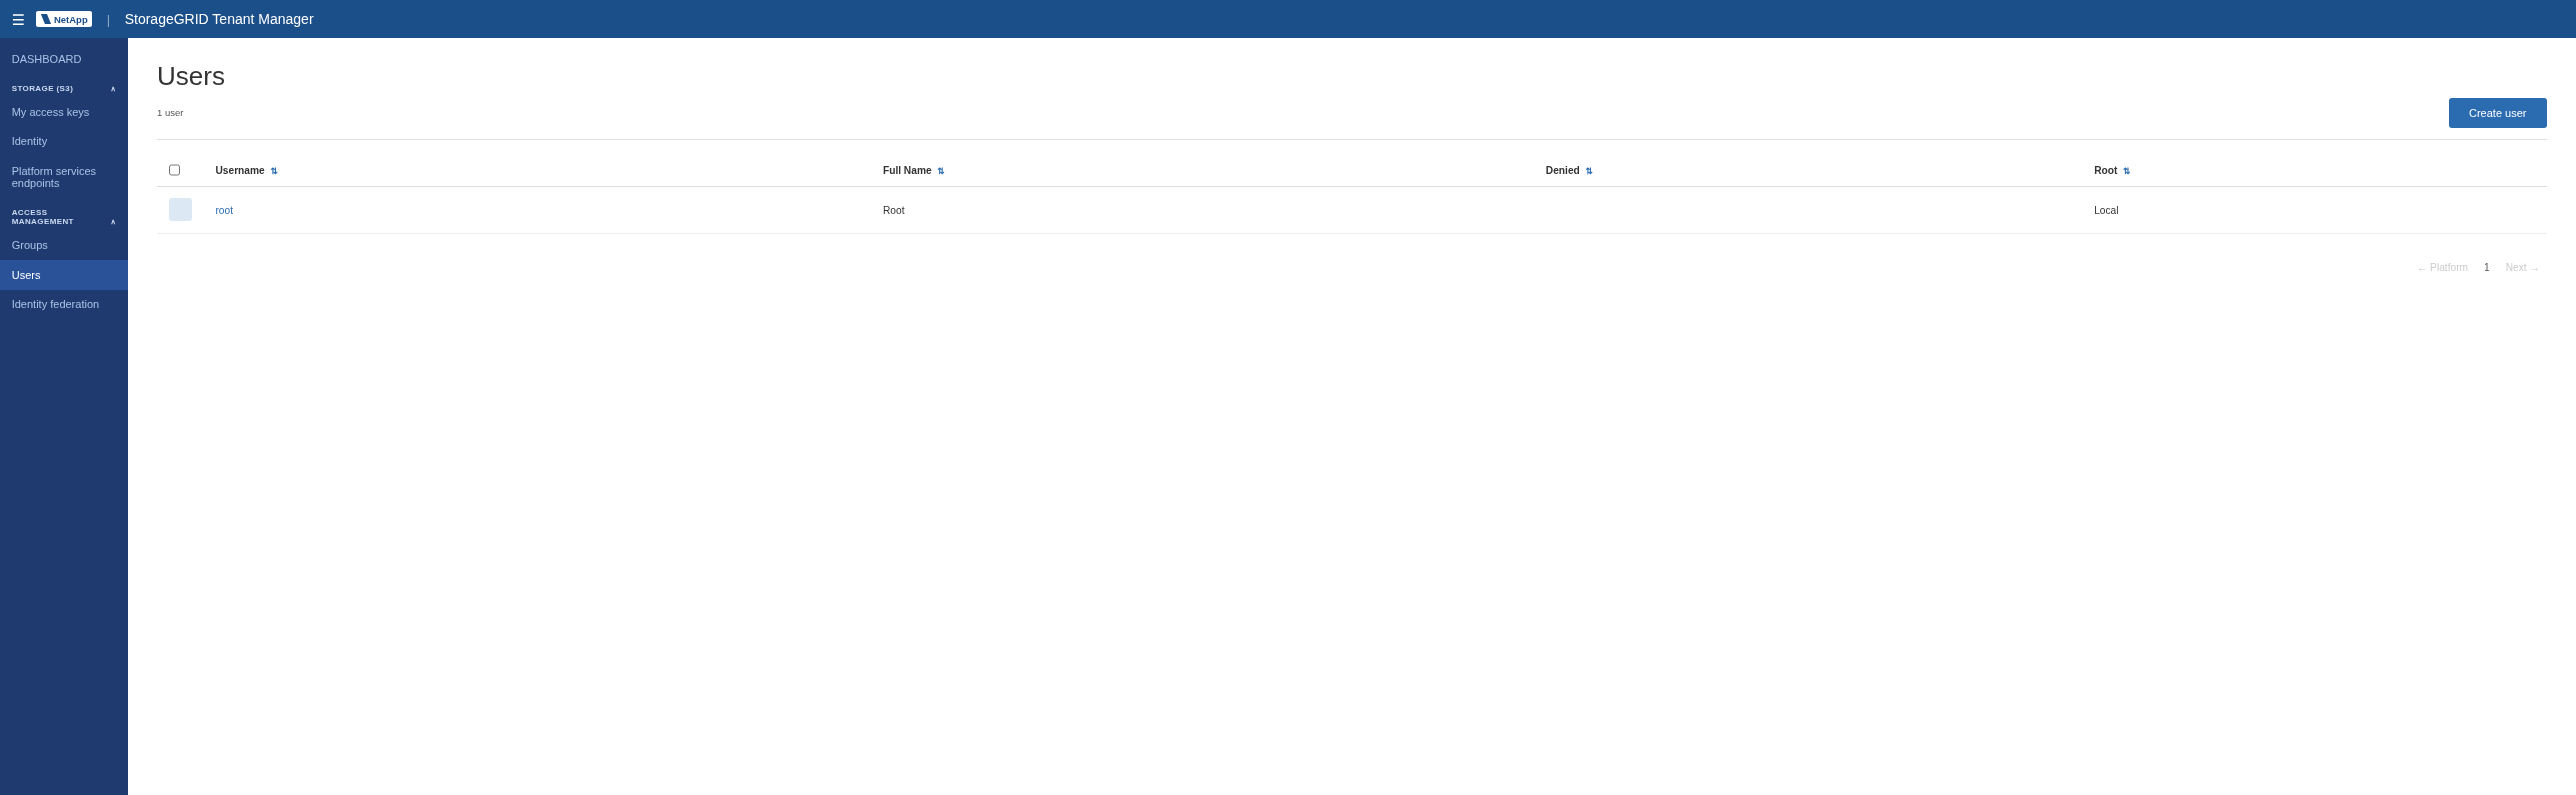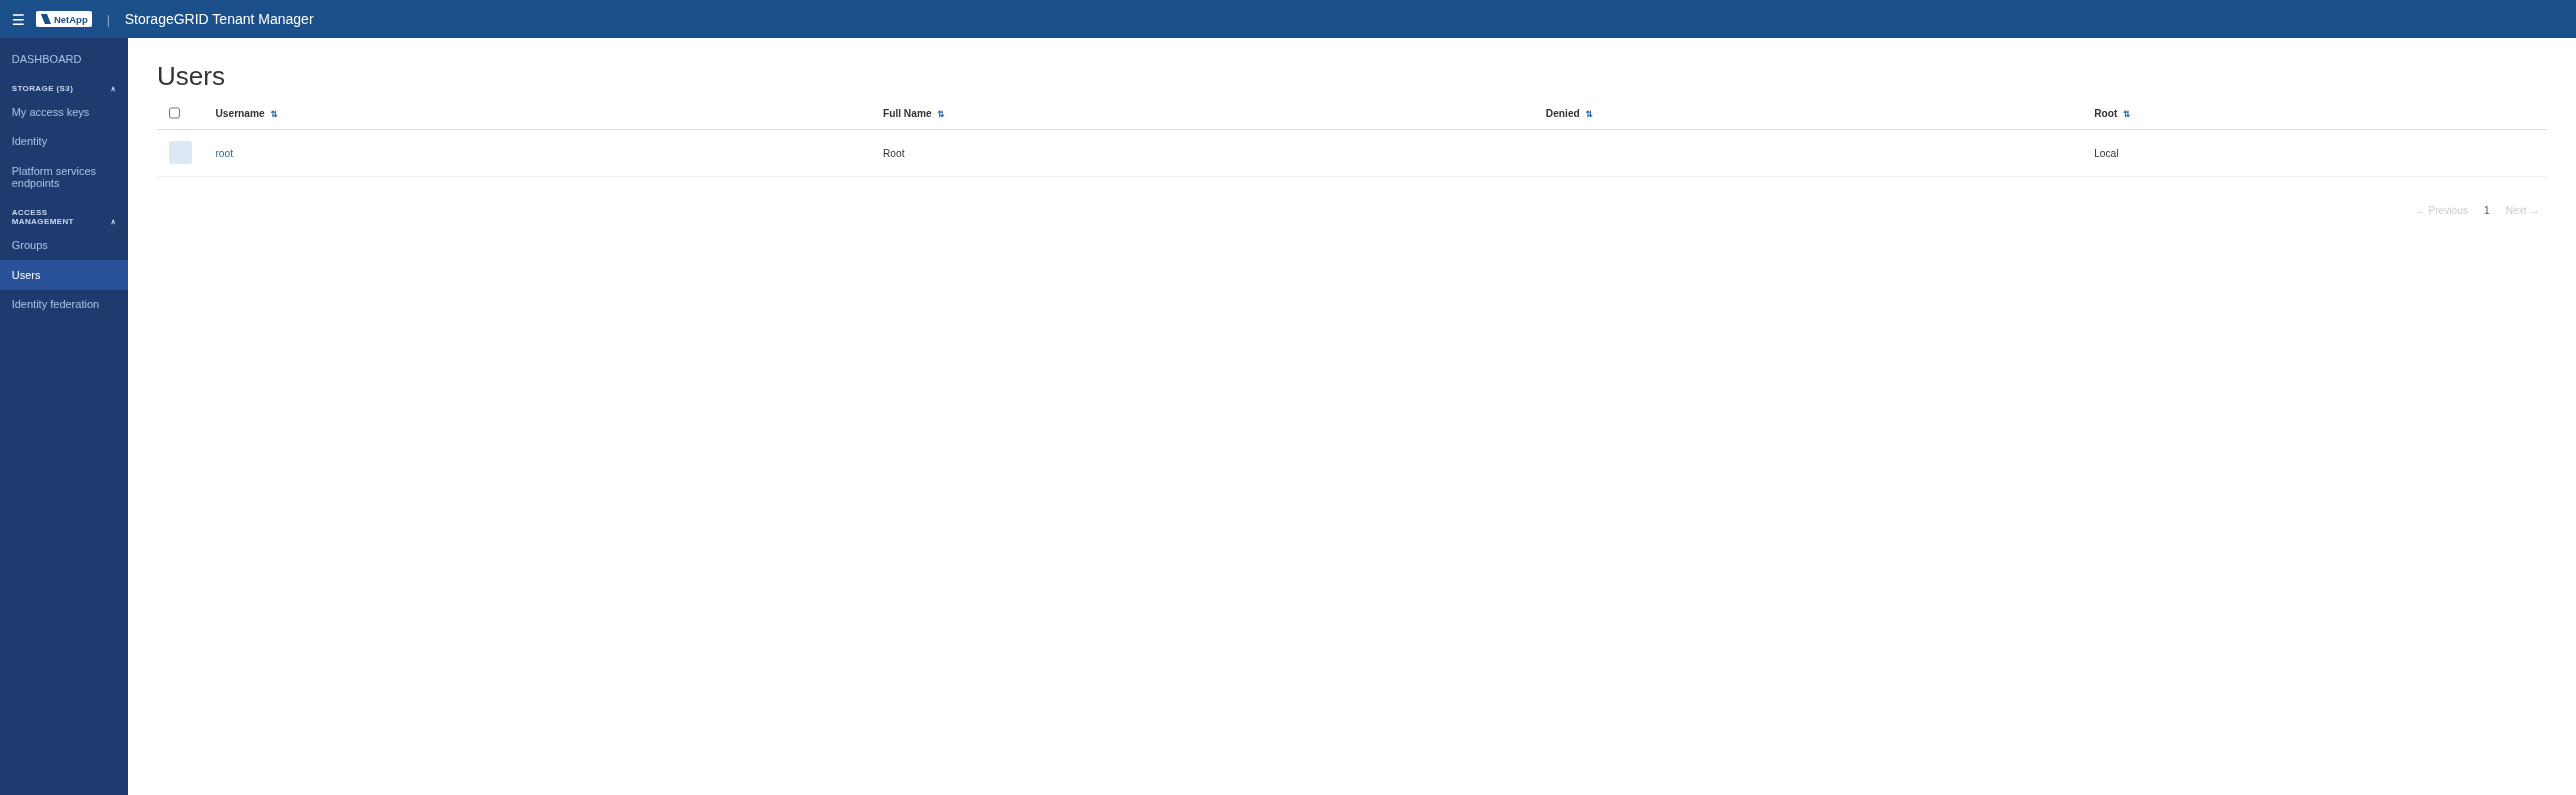--- a/index.html
+++ b/index.html
@@ -286,20 +286,24 @@
       <span>Users</span>
     </div>
     <div class="sidebar-item">
       <span>Identity federation</span>
     </div>
   </aside>
 
   <main class="main">
     <h1 class="page-title">Users</h1>
 
+    <div class="toolbar-row">
+      <span class="user-count">1 user</span>
+      <button class="create-user-btn">Create user</button>
+    </div>
 
 
     <table class="users-table">
       <thead>
         <tr>
           <th class="checkbox-col">
             <input type="checkbox" class="row-checkbox" style="">
           </th>
           <th>
             <span>Username</span>
@@ -336,21 +340,21 @@
           <td>
             <span>Local</span>
           </td>
         </tr>
       </tbody>
     </table>
 
     <div class="pagination-row">
       <button class="pagination-btn disabled">
         <span>←</span>
-        <span>Previous</span>
+        <span>Platform</span>
       </button>
       <span class="pagination-number">1</span>
       <button class="pagination-btn disabled">
         <span>Next</span>
         <span>→</span>
       </button>
     </div>
   </main>
 
 </div>

